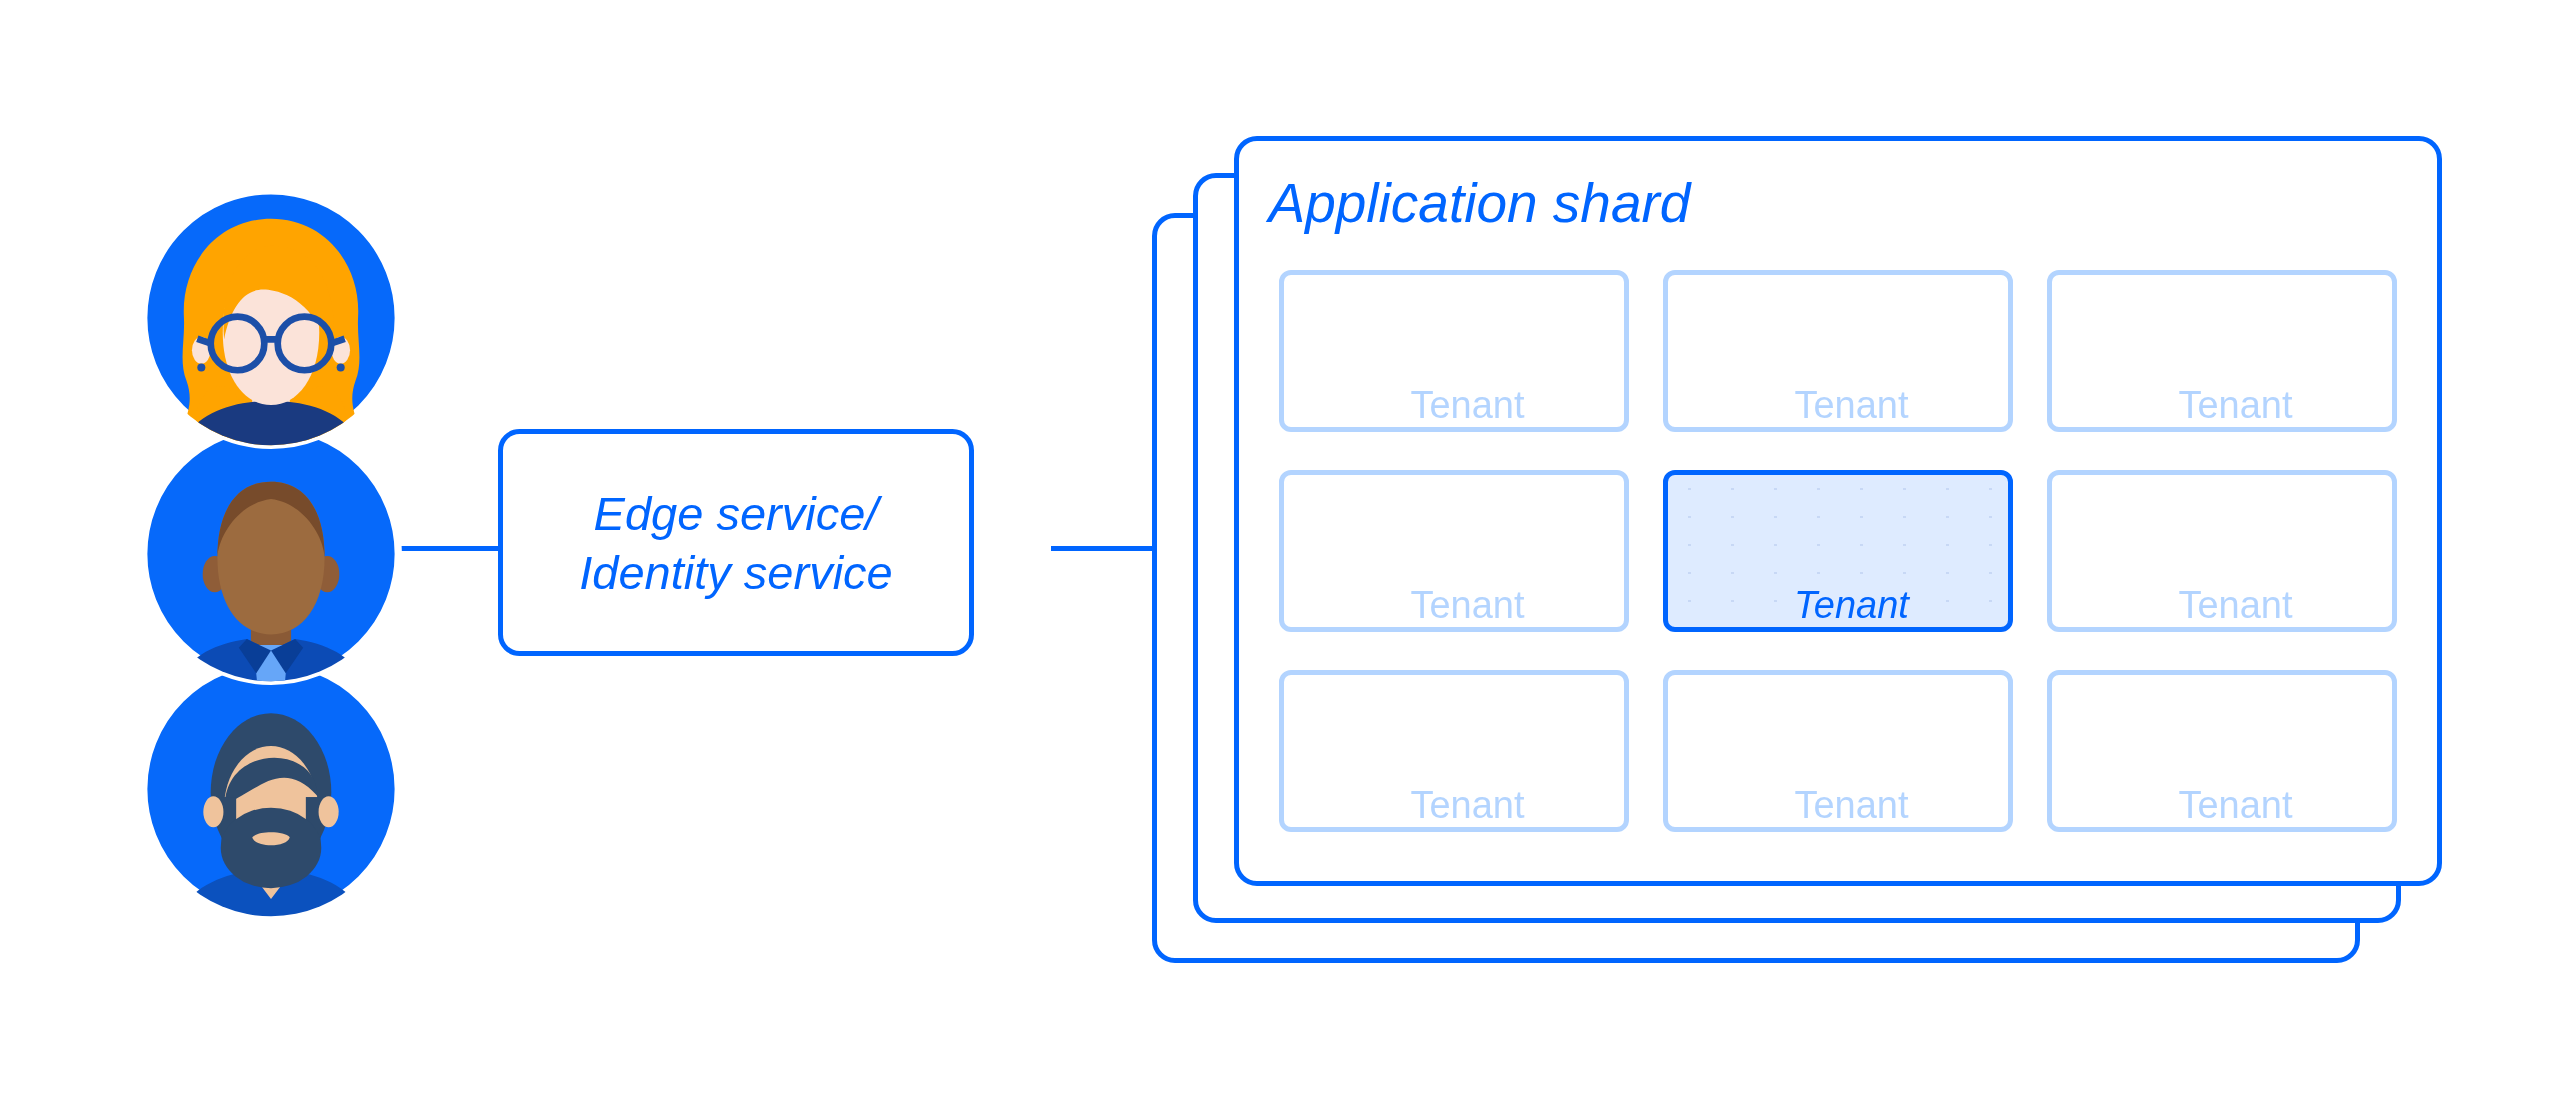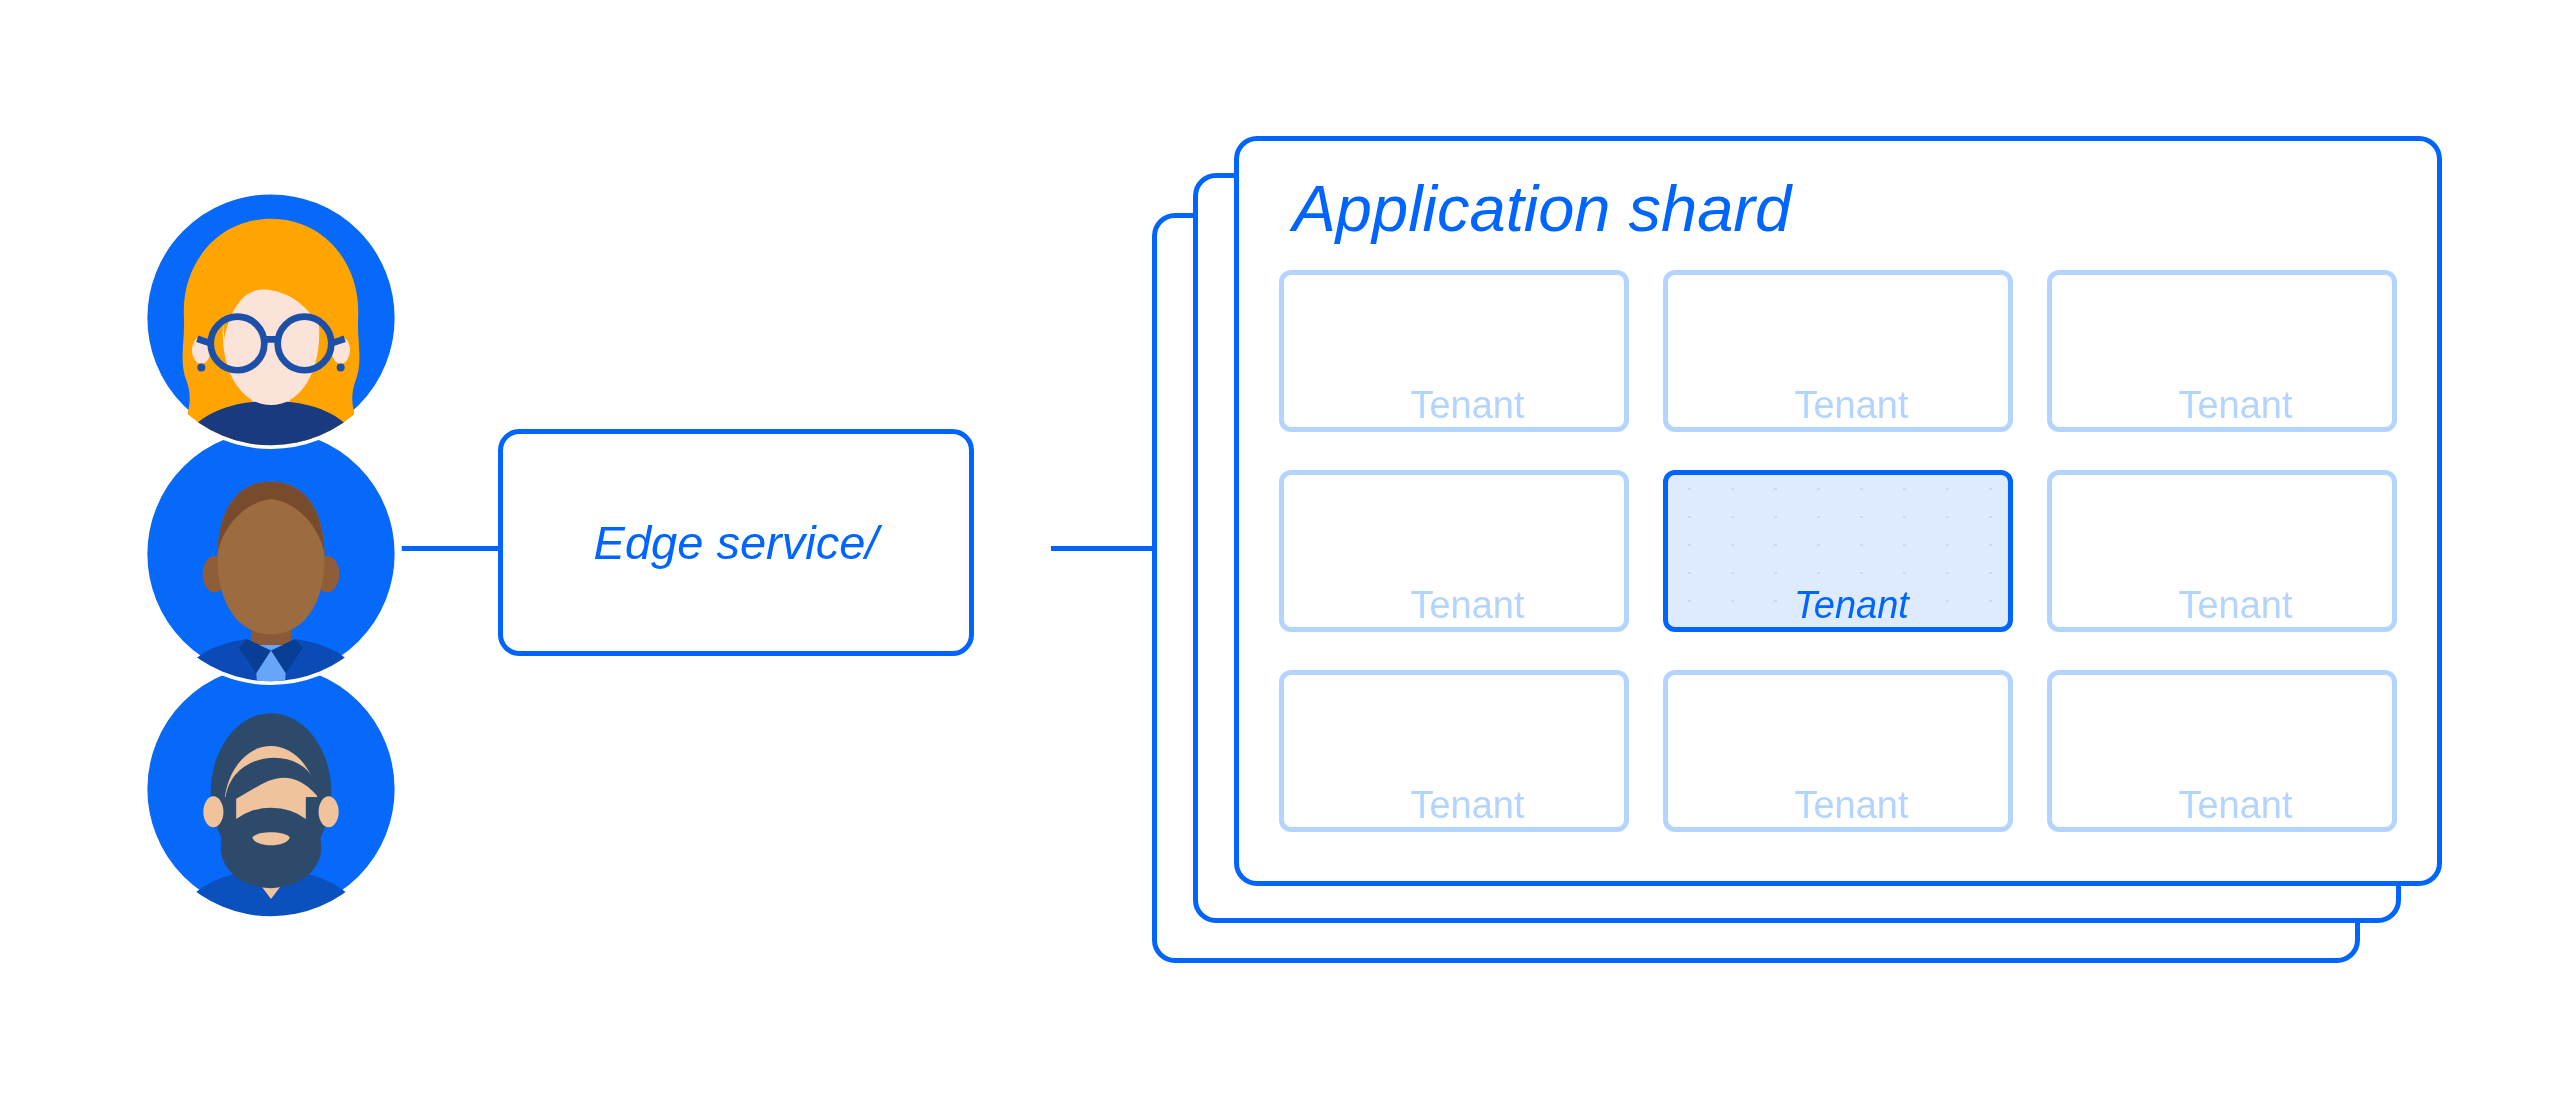--- a/index.html
+++ b/index.html
@@ -53,25 +53,24 @@
     background:#ffffff;
     border:5.4px solid var(--blue);
     border-radius:23px;
   }
   #card-back   { left:1152px; top:213px; z-index:2; }
   #card-middle { left:1193px; top:173px; z-index:3; }
   #card-front  { left:1234px; top:136px; z-index:4; }
 
   #shard-title {
     position:absolute; left:29.5px; top:29.5px;
-    font-size:65px;
+    font-size:55px;
     font-style:italic;
     color:var(--blue);
     white-space:nowrap;
-    margin-left:24px;
   }
 
   #tenant-grid {
     position:absolute; left:40px; top:129px;
     display:grid;
     grid-template-columns:repeat(3, 350px);
     grid-template-rows:repeat(3, 162px);
     column-gap:34px; row-gap:38px;
   }
   .tenant {
@@ -167,20 +166,21 @@
       <ellipse cx="114" cy="234" rx="15" ry="23" fill="#EFC39C"></ellipse>
       <ellipse cx="286" cy="234" rx="15" ry="23" fill="#EFC39C"></ellipse>
     </g>
   </svg>
 
   <div id="connector-users-edge" class="connector"></div>
   <div id="connector-edge-shard" class="connector"></div>
 
   <div id="edge-box">
     <div class="line">Edge service/</div>
+    <div class="line">Identity service</div>
   </div>
 
   <div id="card-back" class="card"></div>
   <div id="card-middle" class="card"></div>
   <div id="card-front" class="card">
     <div id="shard-title">Application shard</div>
     <div id="tenant-grid">
         <div class="tenant">
           <span>Tenant</span>
         </div>

